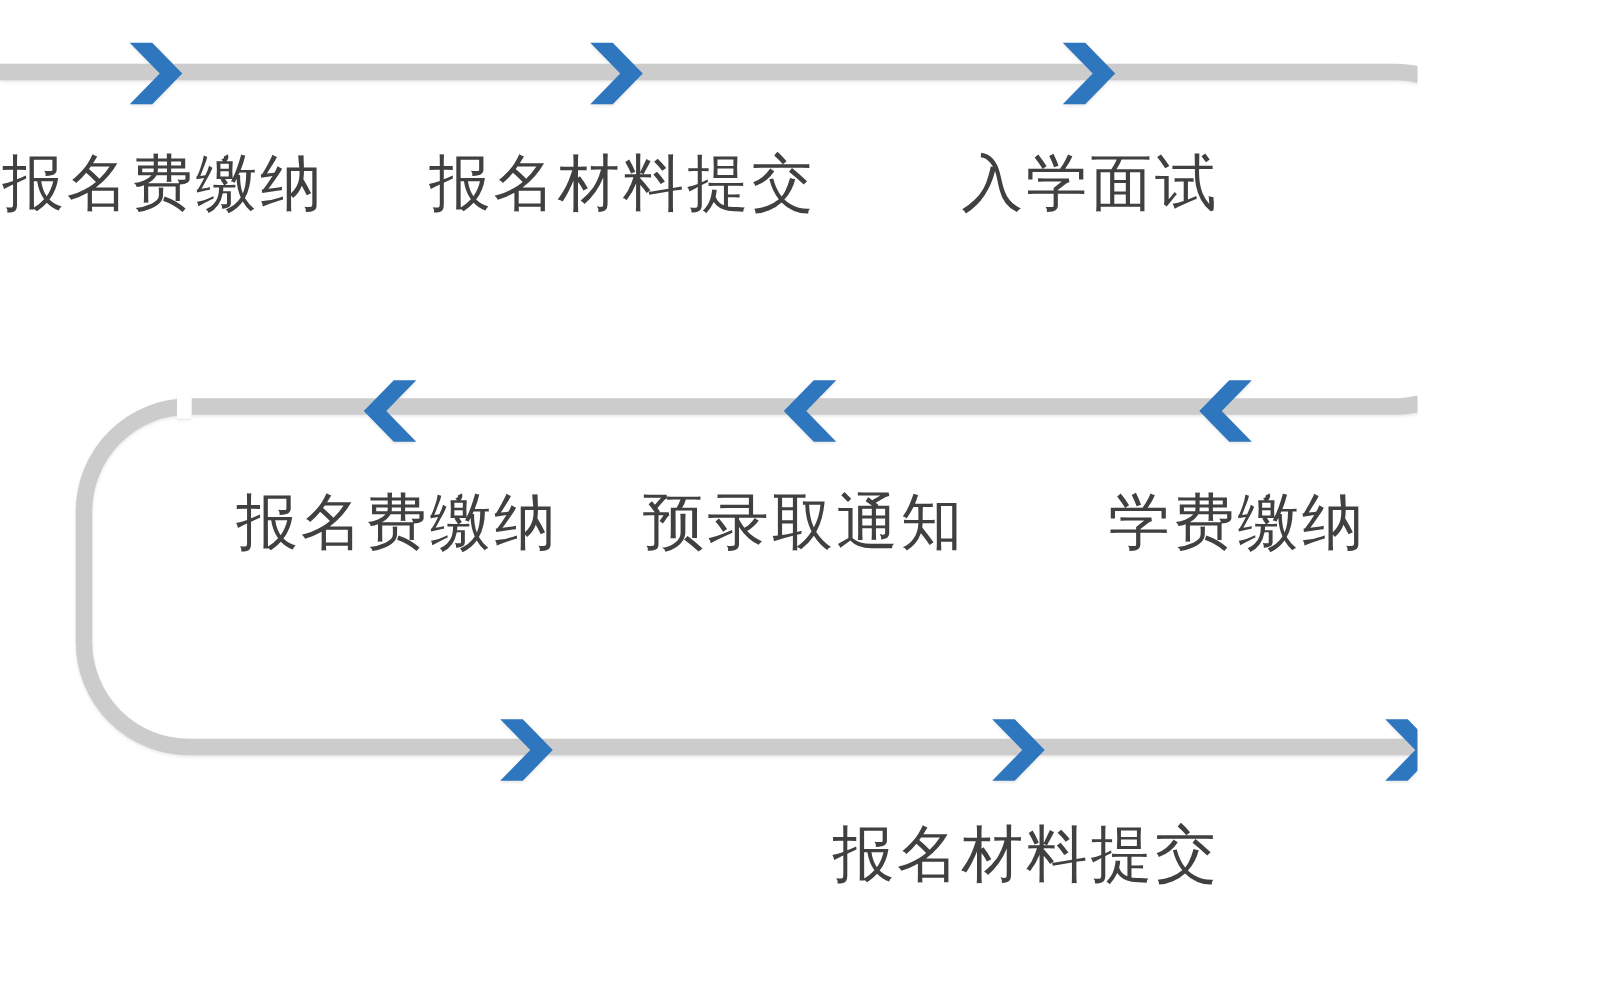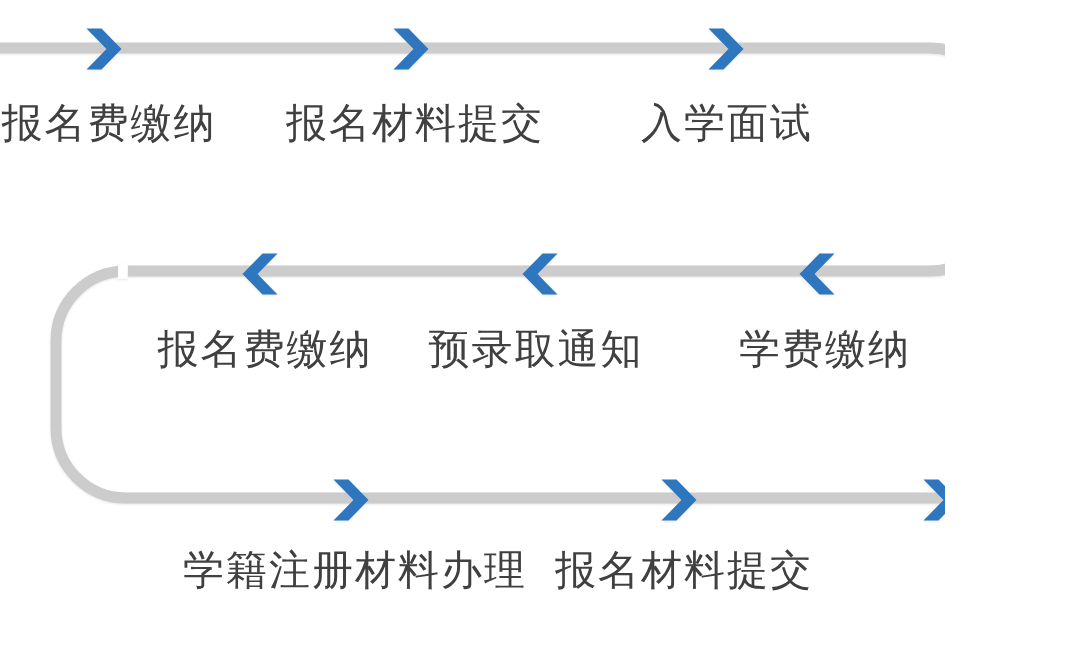--- a/index.html
+++ b/index.html
@@ -66,16 +66,15 @@
   </svg>
 
   <div class="step-label" style="left:109px; top:103px;">报名费缴纳</div>
   <div class="step-label" style="left:415px; top:103px;">报名材料提交</div>
   <div class="step-label" style="left:727px; top:103px;">入学面试</div>
 
   <div class="step-label" style="left:265px; top:329px;">报名费缴纳</div>
   <div class="step-label" style="left:536px; top:329px;">预录取通知</div>
   <div class="step-label" style="left:825px; top:329px;">学费缴纳</div>
 
-  <div class="step-label" style="left:355px; top:550px;">学籍注册材料办理</div>
   <div class="step-label" style="left:684px; top:550px;">报名材料提交</div>
 
 </div>
 
 </body></html>

